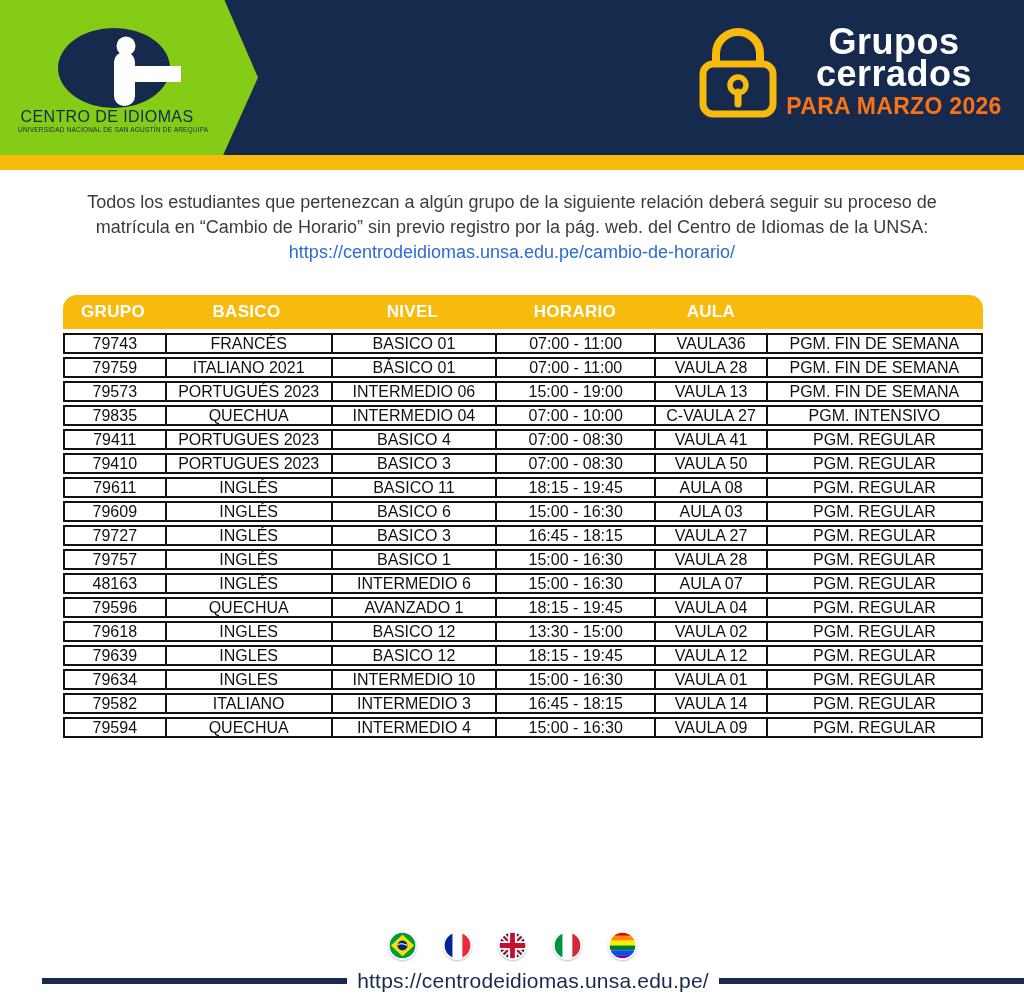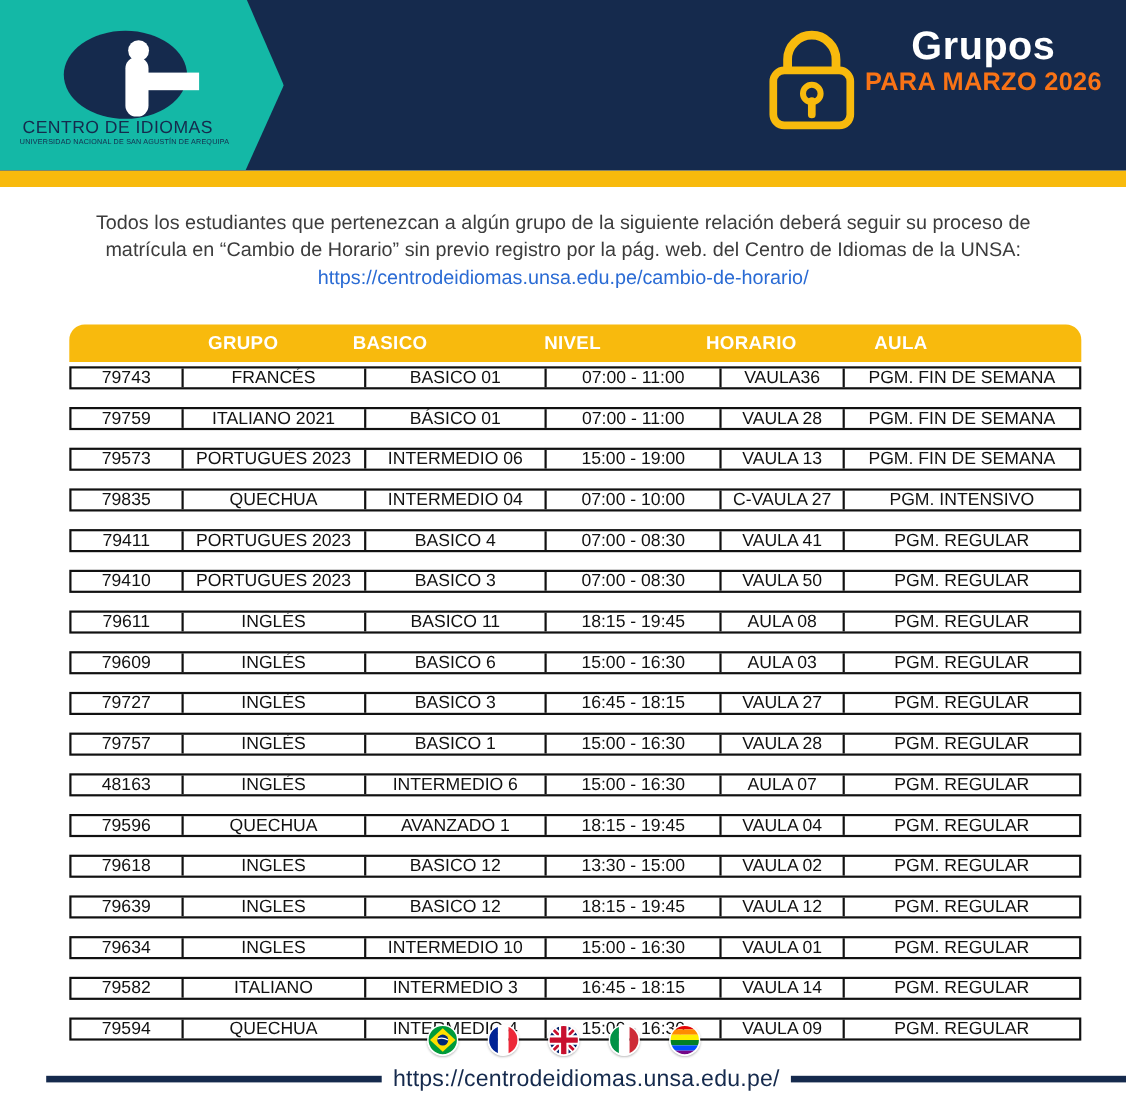--- a/index.html
+++ b/index.html
@@ -3,21 +3,21 @@
 <meta charset="utf-8">
 <style>
   * { margin:0; padding:0; box-sizing:border-box; }
   html,body { background:#ffffff; }
   body { width:1024px; height:999px; font-family:"Liberation Sans", sans-serif; overflow:hidden; }
   .page { position:relative; width:1024px; height:999px; background:#fff; }
 
   
   .top-banner { position:relative; width:100%; height:155px; background:#152A4D; }
   .logo-panel {
-    position:absolute; left:0; top:0; width:258px; height:155px; background:#14b8a6;
+    position:absolute; left:0; top:0; width:258px; height:155px; background:#84cc16;
     clip-path:polygon(0 0, 87% 0, 100% 50%, 86.5% 100%, 0 100%);
   }
   .logo-svg { position:absolute; left:0; top:0; }
   .logo-title {
     position:absolute; left:18px; top:108px; width:178px; text-align:center;
     font-size:16px; letter-spacing:0.4px; color:#152A4D; font-weight:400;
   }
   .logo-subtitle {
     position:absolute; left:18px; top:126px; width:178px; text-align:center;
     font-size:6.5px; letter-spacing:0.2px; color:#152A4D; white-space:nowrap;
@@ -38,27 +38,27 @@
   .notice {
     width:910px; margin:20px auto 0 auto; text-align:center;
     font-size:18px; line-height:25px; color:#3C3C3C;
   }
   .notice a { color:#2A6BD4; text-decoration:none; }
 
   
   .table-wrap { width:920px; margin:30px 0 0 63px; }
   .thead {
     display:flex; height:34px; background:#F8BA0D;
-    border-radius:14px 14px 0 0; align-items:center; margin-bottom:4px;justify-content:center;
+    border-radius:14px 14px 0 0; align-items:center; margin-bottom:4px;
   }
   .thead .cell {
     color:#ffffff; font-weight:700; font-size:17px; text-align:center; letter-spacing:0.3px;
   }
   .trow {
-    display:flex; height:21px; border:2px solid #111111; margin-bottom:16px;
+    display:flex; height:21px; border:2px solid #111111; margin-bottom:3px;
     background:#ffffff; align-items:stretch;
   }
   .trow .cell {
     display:flex; align-items:center; justify-content:center;
     font-size:16px; color:#111111; border-left:2px solid #111111; overflow:hidden; white-space:nowrap;
   }
   .trow .cell:first-child { border-left:none; }
   .c0 { width:10.87%; } .c1 { width:18.15%; } .c2 { width:17.93%; }
   .c3 { width:17.39%; } .c4 { width:12.17%; } .c5 { width:23.49%; }
 
@@ -93,20 +93,21 @@
       <svg width="80" height="94" viewBox="0 0 80 94">
         <path d="M 18 40 V 28 a 22 22 0 0 1 44 0 V 40" fill="none" stroke="#F8BA0D" stroke-width="8"></path>
         <rect x="5" y="38" width="70" height="50" rx="10" fill="none" stroke="#F8BA0D" stroke-width="7"></rect>
         <circle cx="40" cy="59" r="8" fill="none" stroke="#F8BA0D" stroke-width="5.5"></circle>
         <line x1="40" y1="66" x2="40" y2="78" stroke="#F8BA0D" stroke-width="7" stroke-linecap="round"></line>
       </svg>
     </div>
 
     <div class="banner-title">
       <div class="t1">Grupos</div>
+      <div class="t2">cerrados</div>
       <div class="t3">PARA MARZO 2026</div>
     </div>
   </div>
 
   <div class="yellow-stripe"></div>
 
   <p class="notice"><span>Todos los estudiantes que pertenezcan a algún grupo de la siguiente relación deberá seguir su proceso de matrícula en “Cambio de Horario” sin previo registro por la pág. web. del Centro de Idiomas de la UNSA: </span><a href="#">https://centrodeidiomas.unsa.edu.pe/cambio-de-horario/</a></p>
 
   <div class="table-wrap">
     <div class="thead">

